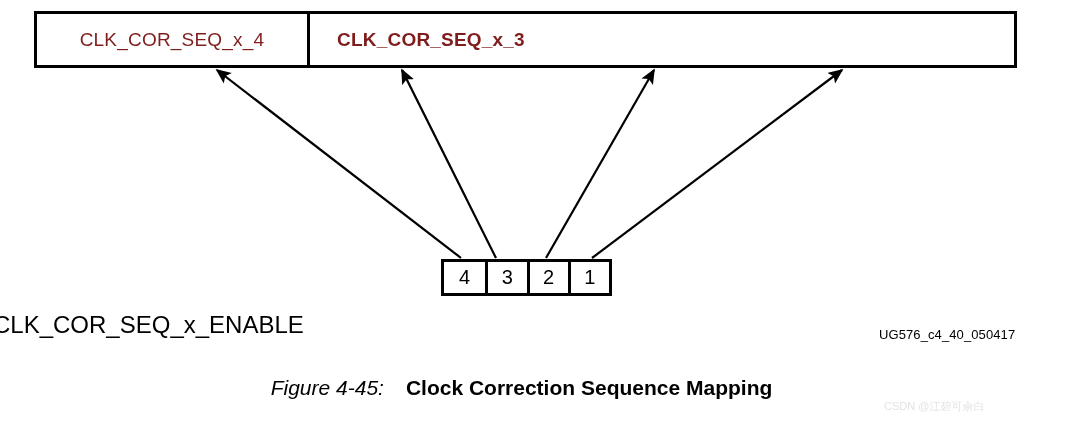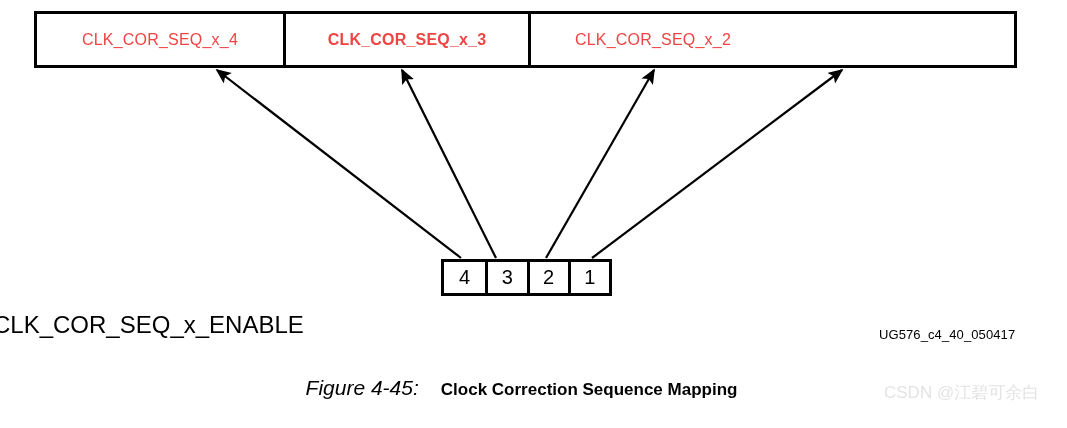--- a/index.html
+++ b/index.html
@@ -33,24 +33,25 @@
     box-sizing: border-box;
     border: 3px solid #000000;
     background: #ffffff;
   }
   .seq-box {
     box-sizing: border-box;
     display: flex;
     align-items: center;
     justify-content: center;
     height: 100%;
-    font-size: 16px;
-    color: #ef4444;
+    font-size: 19px;
+    color: #7f1d1d;
     letter-spacing: 0.2px;
     white-space: nowrap;
+    margin-left: 12px;
   }
   .seq-box.b0 { width: 246px; }
   .seq-box.b1 { width: 245px; border-left: 3px solid #000000; font-weight: bold; }
   .seq-box.b2 { width: 247px; border-left: 3px solid #000000; }
   .seq-box.b3 { width: 245px; border-left: 3px solid #000000; }
 
   
   #arrow-layer {
     position: absolute;
     left: 0;
@@ -127,43 +128,42 @@
     position: relative;
     left: -12px;
   }
   .caption-number {
     font-style: italic;
     font-weight: normal;
     font-size: 21px;
   }
   .caption-title {
     font-weight: bold;
-    font-size: 17px;
+    font-size: 21px;
     margin-left: 22px;
   }
 
   
   .watermark {
     position: absolute;
     left: 884px;
-    top: 381px;
-    font-size: 17px;
+    top: 399px;
+    font-size: 11px;
     color: #e3e3e3;
     white-space: nowrap;
   }
 </style>
 </head>
 <body>
 
 <div id="figure-root">
 
   <div class="seq-box-row">
     <div class="seq-box b0">CLK_COR_SEQ_x_4</div>
     <div class="seq-box b1">CLK_COR_SEQ_x_3</div>
-    <div class="seq-box b2">CLK_COR_SEQ_x_2</div>
   </div>
 
   <svg id="arrow-layer" width="1067" height="428" viewBox="0 0 1067 428">
     <defs>
       <marker id="arrowhead" markerWidth="7" markerHeight="7" refX="6.2" refY="3" orient="auto" markerUnits="strokeWidth">
         <path d="M 0 0 L 7 3 L 0 6 L 1.5 3 z" fill="#000000"></path>
       </marker>
     </defs>
     <g stroke="#000000" stroke-width="2.2" fill="none" marker-end="url(#arrowhead)">
       <line x1="461" y1="258" x2="217" y2="70"></line>

